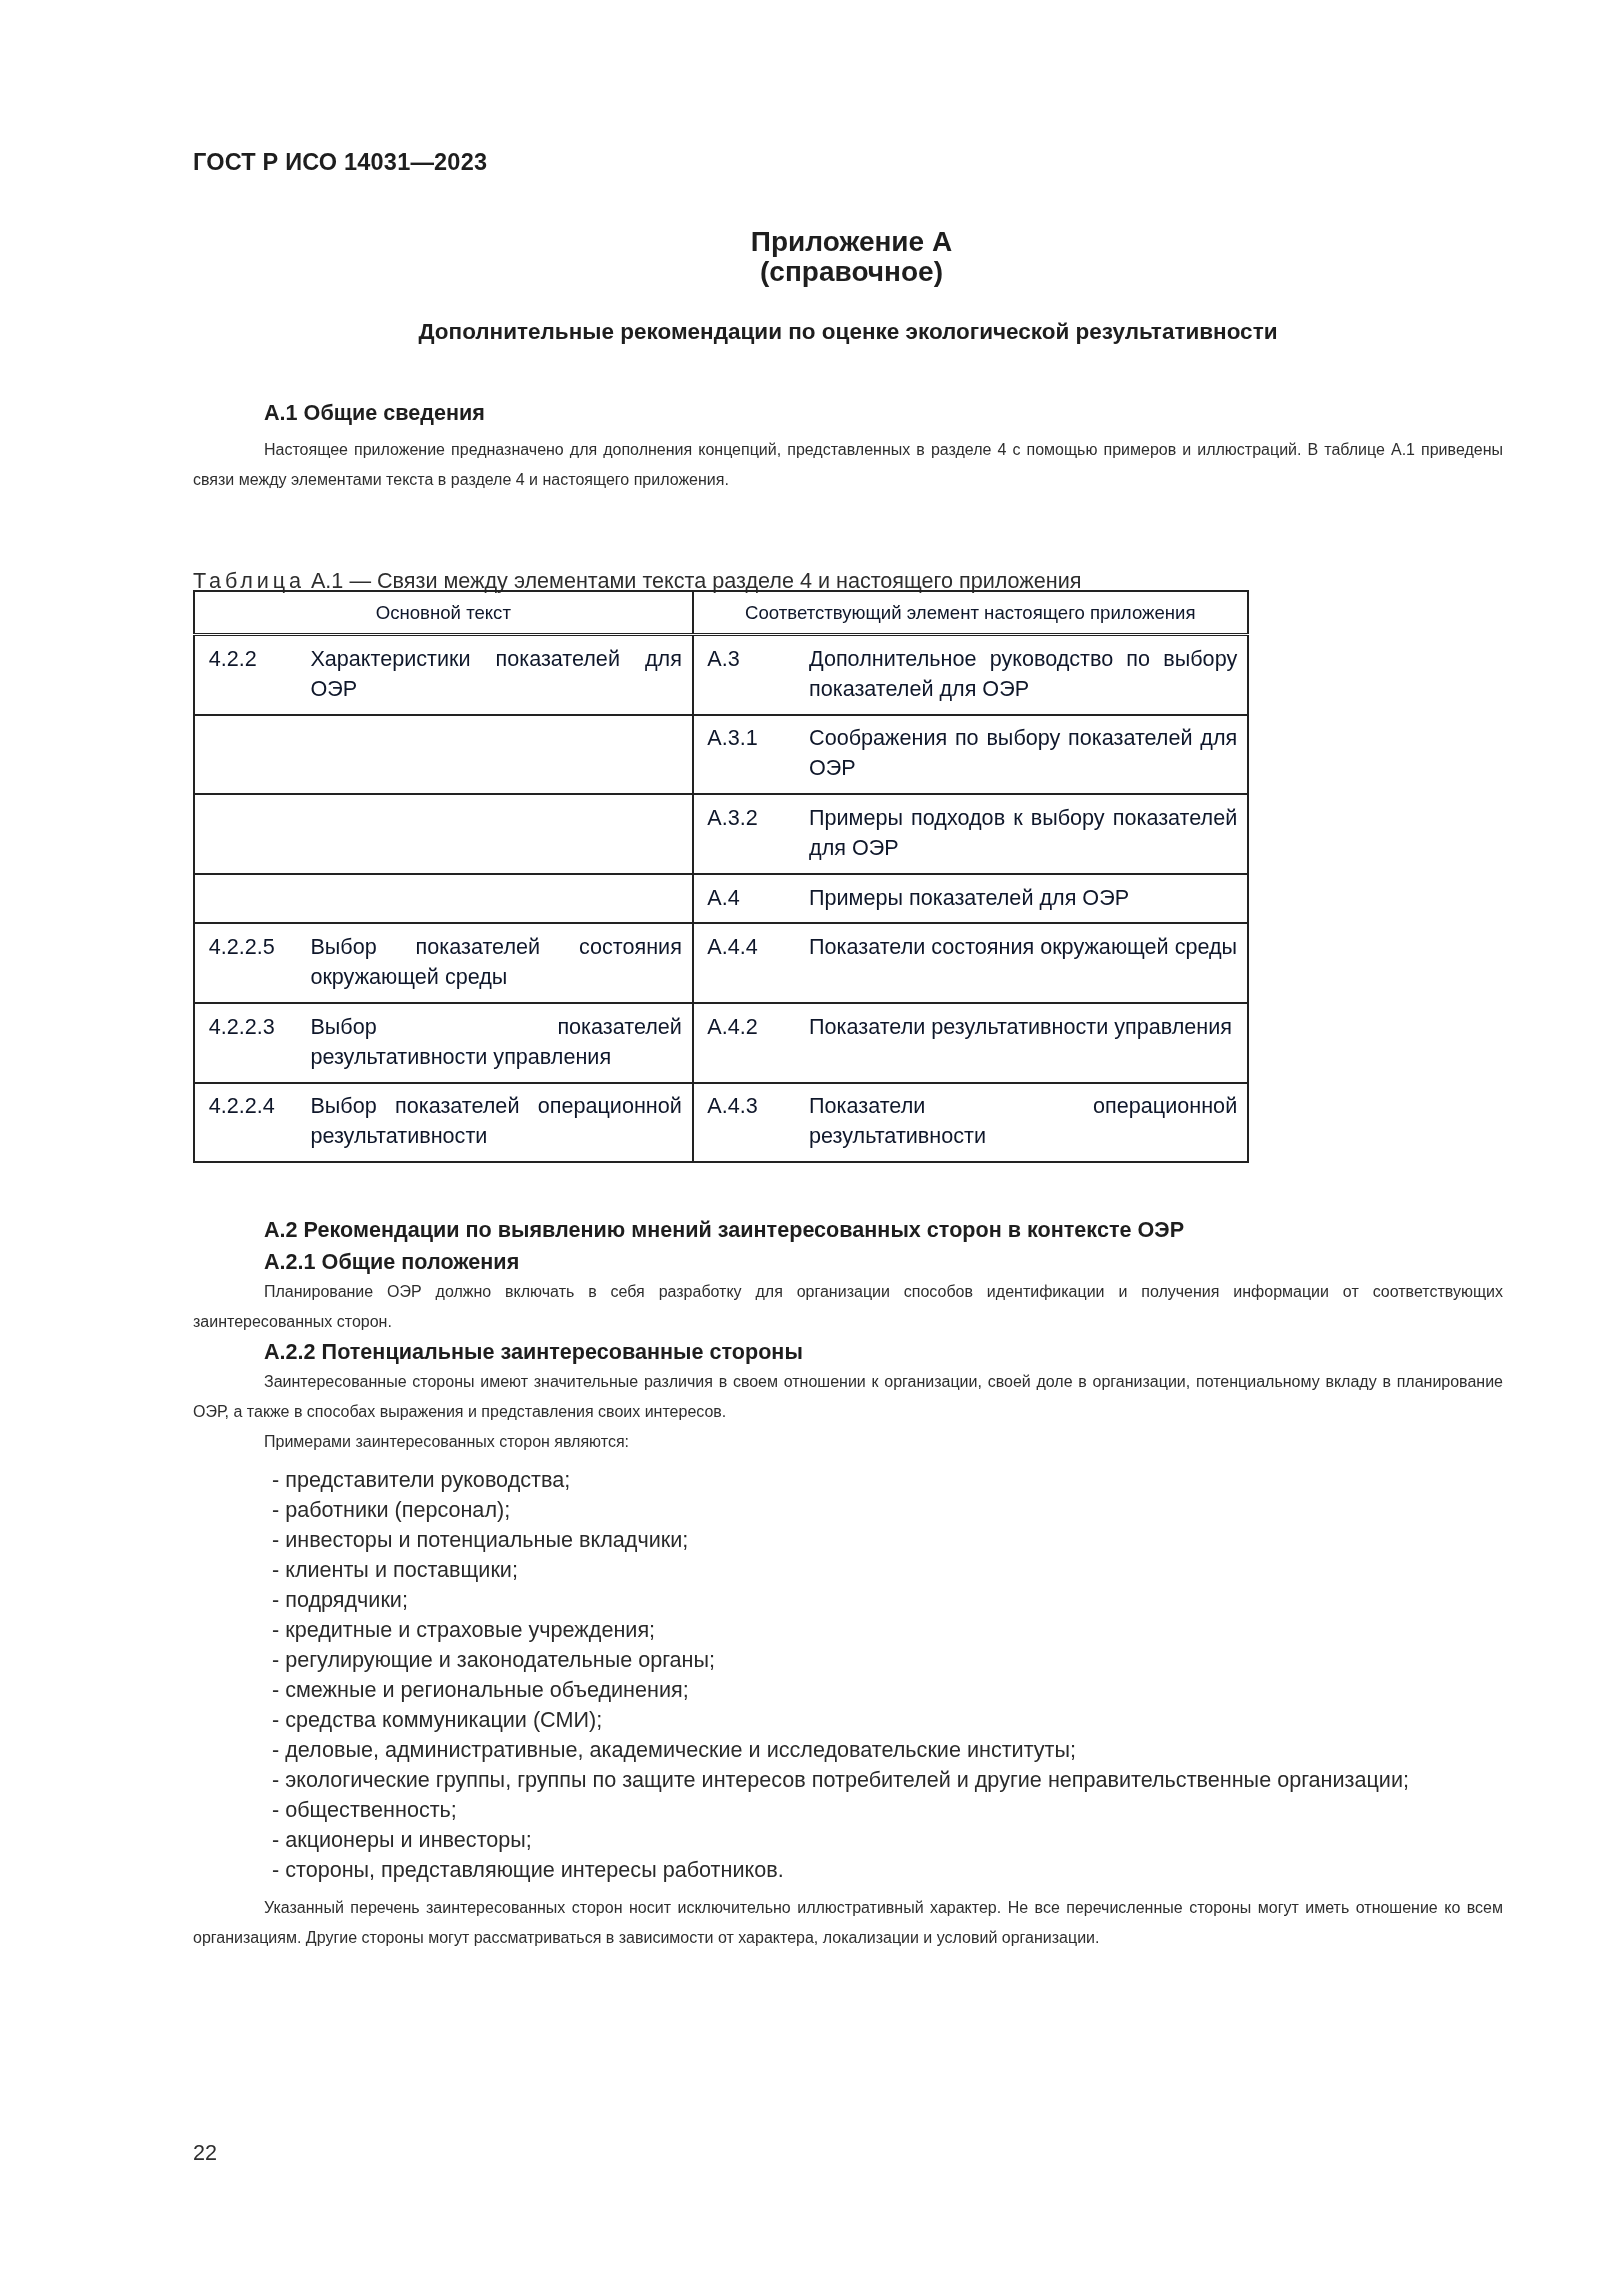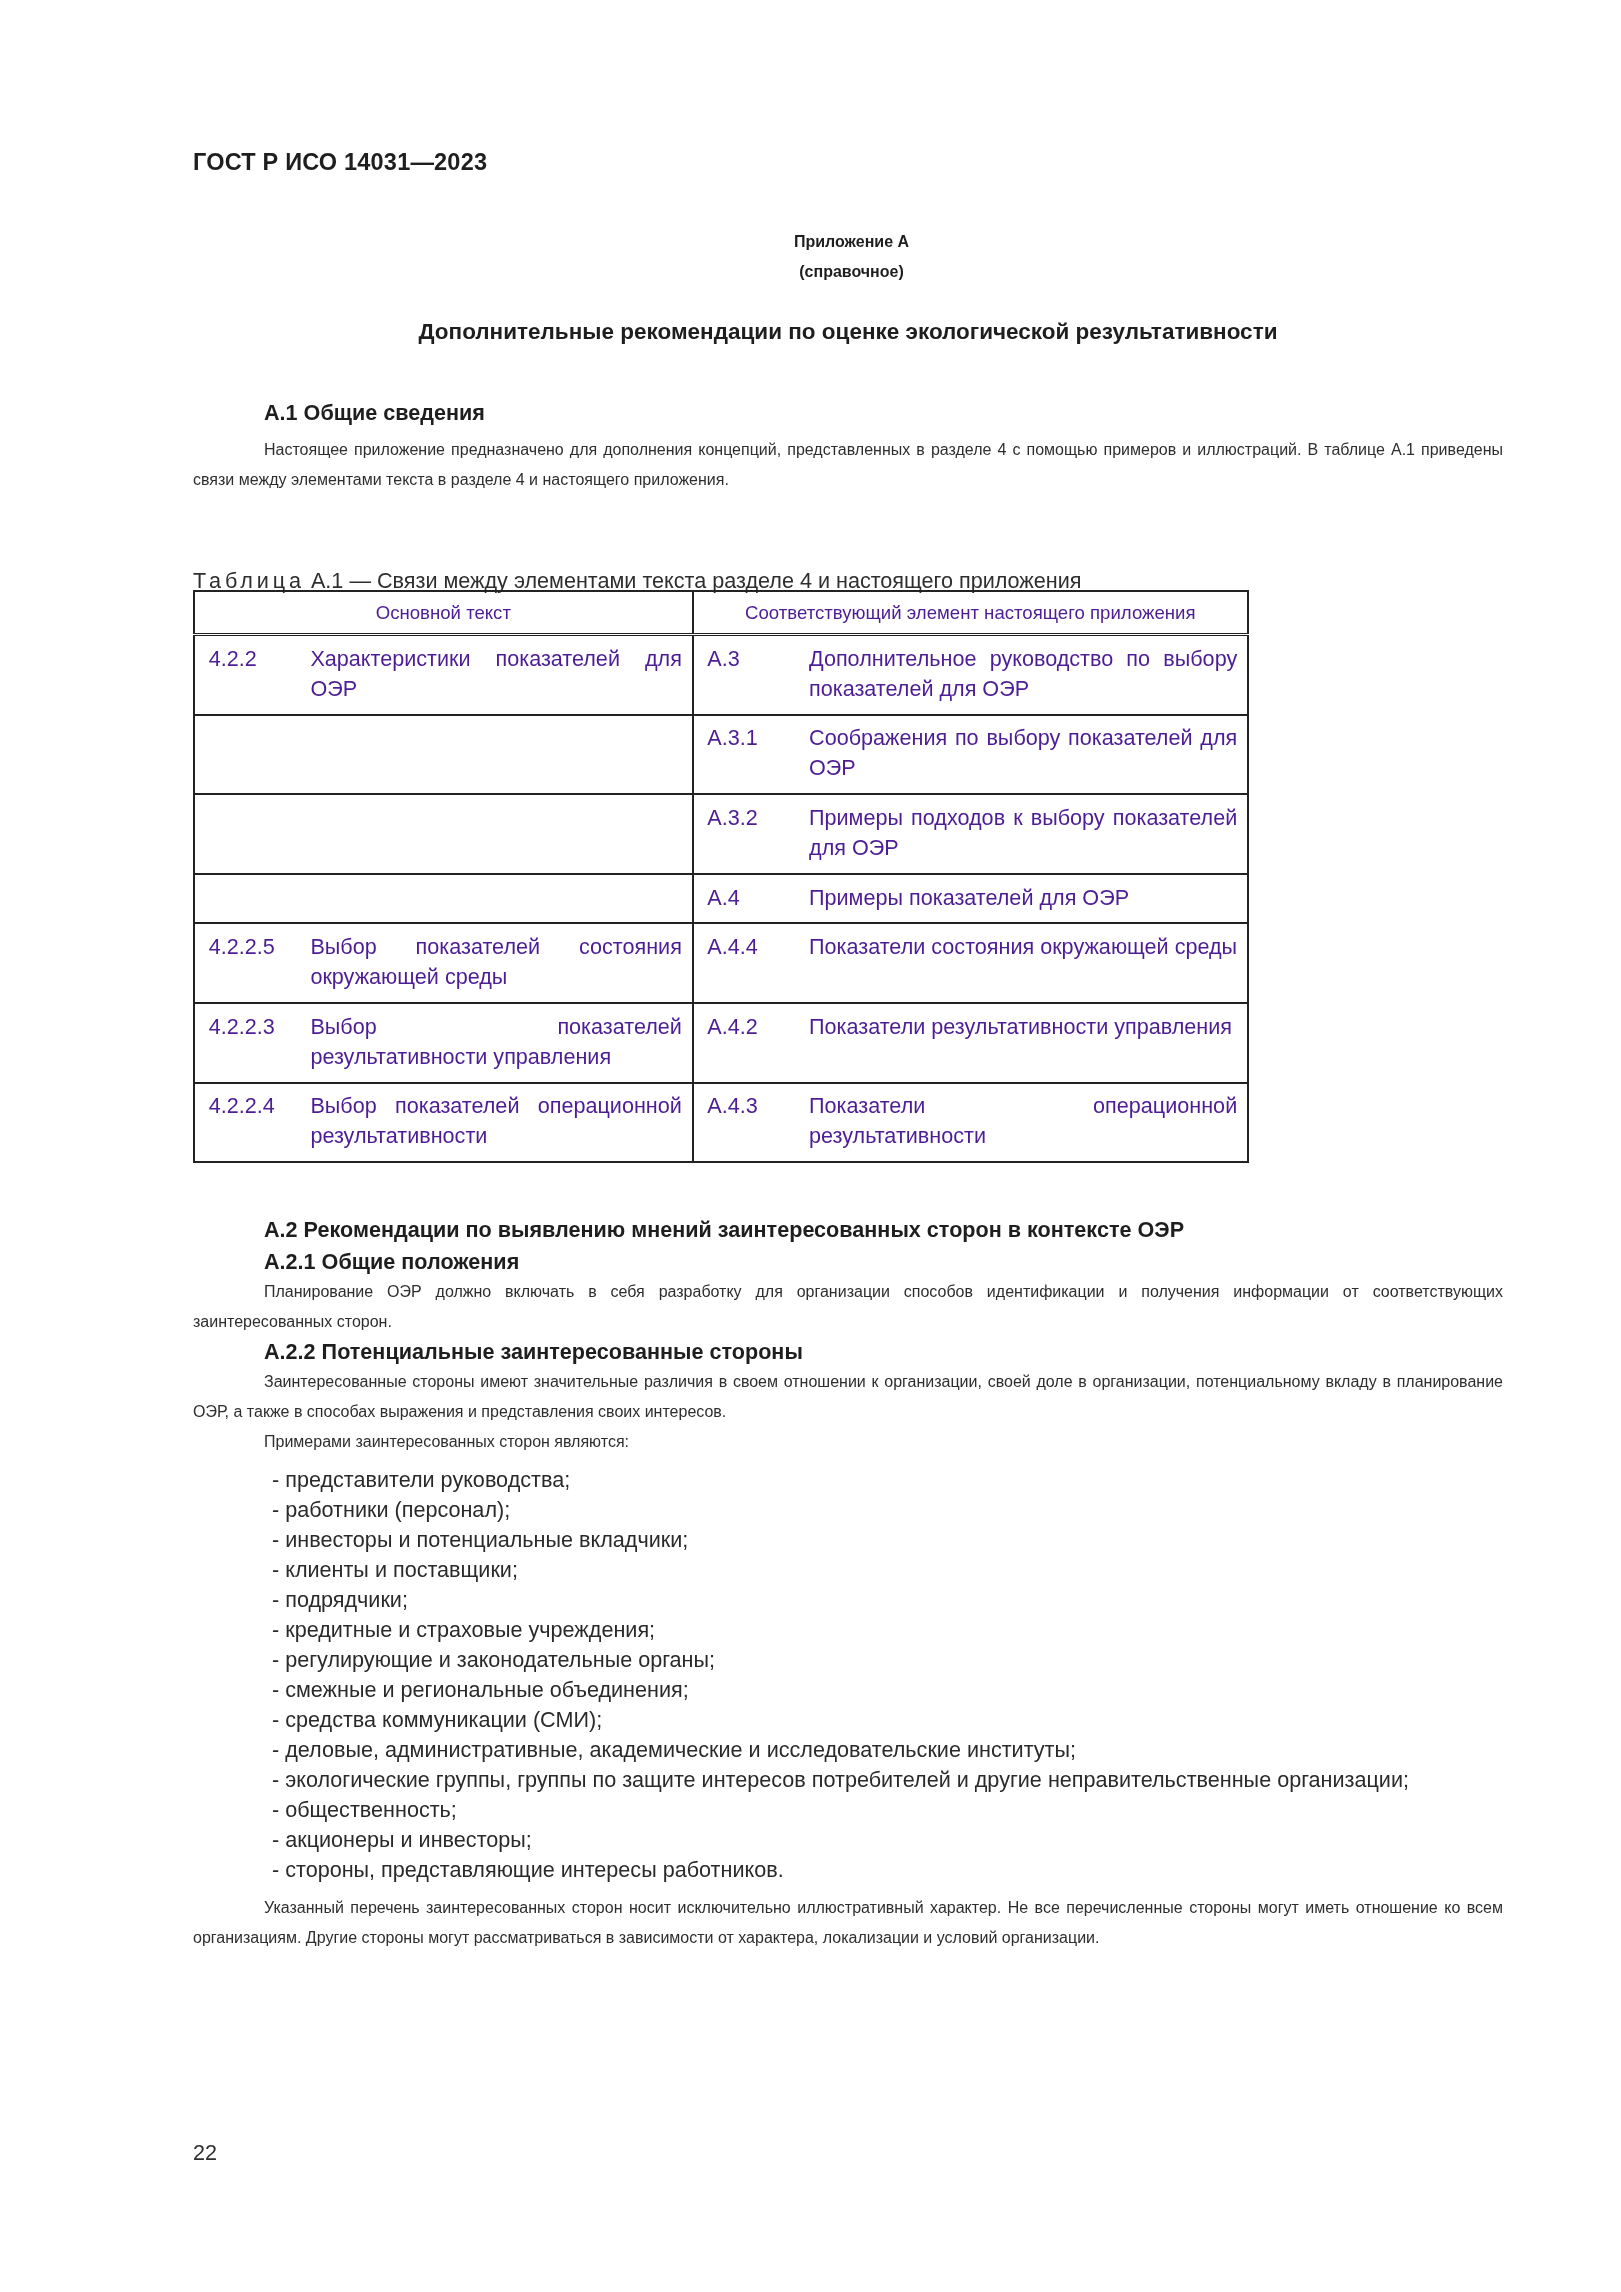--- a/index.html
+++ b/index.html
@@ -2,31 +2,31 @@
 <html><head>
 <meta charset="utf-8">
 <style>
   html, body { margin: 0; padding: 0; background: #ffffff; }
   body {
     width: 1621px; height: 2293px; position: relative; overflow: hidden;
     font-family: "Liberation Sans", sans-serif; color: #2a2a2a;
   }
   .abs { position: absolute; }
   .doc-header { left: 193px; top: 149px; font-size: 23.5px; font-weight: bold; color: #1e1e1e; letter-spacing: 0.2px; }
-  .annex-title { left: 0; width: 1703px; top: 227px; text-align: center; font-size: 16px; font-weight: bold; line-height: 30px; color: #1e1e1e; }
+  .annex-title { left: 0; width: 1703px; top: 227px; text-align: center; font-size: 28px; font-weight: bold; line-height: 30px; color: #1e1e1e; }
   .annex-heading { left: 193px; width: 1310px; top: 319px; text-align: center; font-size: 22.5px; font-weight: bold; color: #1e1e1e; }
   .sec { font-size: 21.6px; font-weight: bold; color: #1e1e1e; }
   .para { font-size: 16px; line-height: 30px; text-align: justify; text-align-last: left; color: #2e2e2e; }
   .indent { text-indent: 71px; }
   .caption { left: 193px; top: 551px; font-size: 21.6px; color: #2e2e2e; margin-top: 17px; }
   .caption .spaced { letter-spacing: 3.9px; }
 
   table.links {
     position: absolute; left: 193px; top: 590px; width: 1056px;
-    border-collapse: collapse; font-size: 21.6px; color: #4c1d95;
+    border-collapse: collapse; font-size: 21.6px; color: #0f172a;
     border: 2.9px solid #222;
   }
   table.links th {
     font-weight: normal; font-size: 18.6px; height: 41px; text-align: center;
     border-bottom: 3.9px double #222; border-right: 2px solid #222; padding: 0;
   }
   table.links th:last-child { border-right: none; }
   table.links td {
     vertical-align: top; padding: 7.8px 9.8px 9.8px 13.7px; line-height: 30px;
     border-top: 2.9px solid #222;

